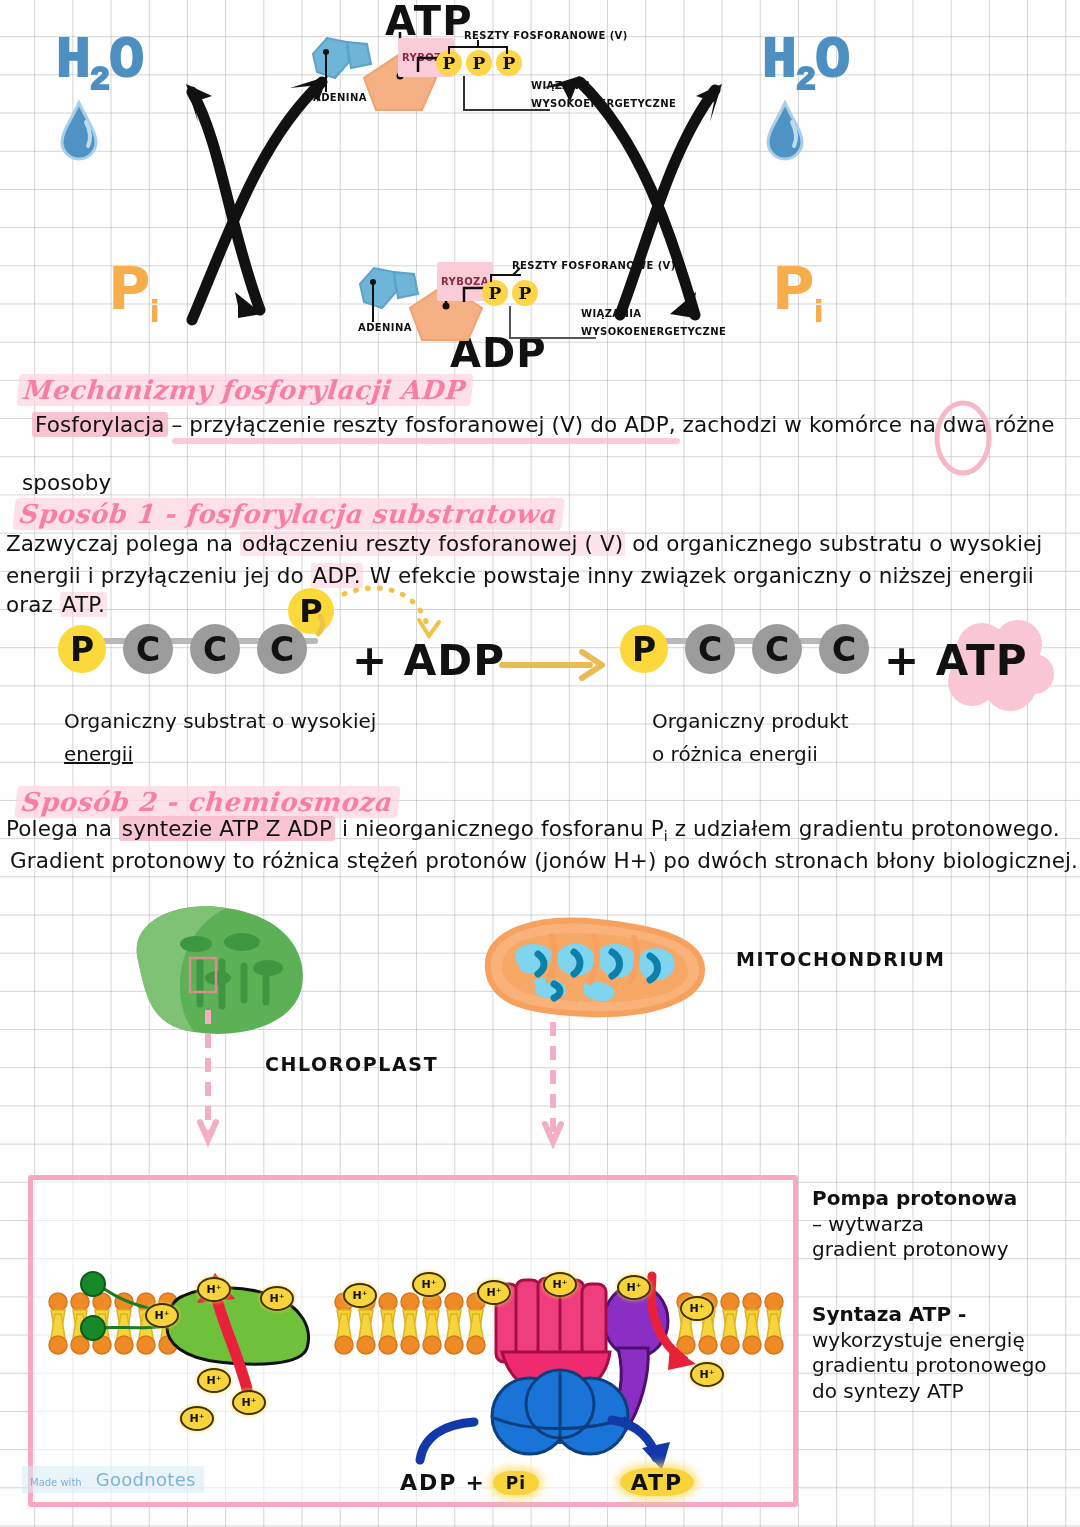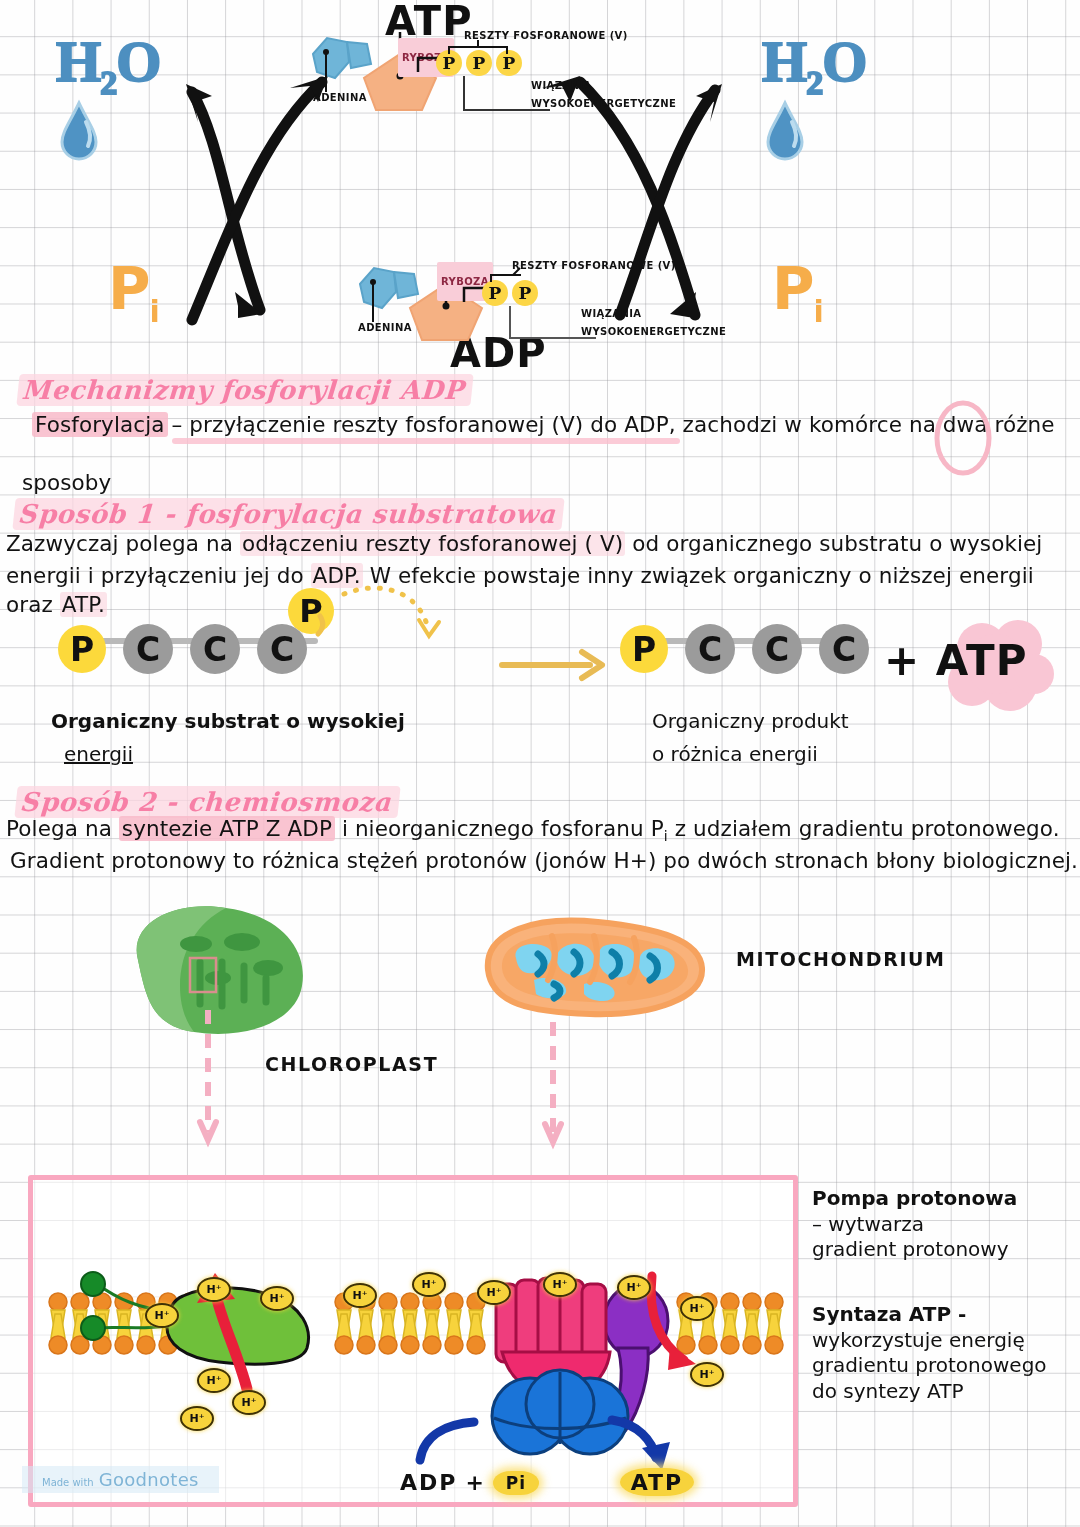--- a/index.html
+++ b/index.html
@@ -49,21 +49,21 @@
 
   
   .marker{
     font-family:"DejaVu Sans", sans-serif;
     font-weight:bold;
     font-size:40px;
     color:#111;
     letter-spacing:1px;
   }
   .bluehand{
-    font-family:Liberation Serif, serif;
+    font-family:Liberation Mono, monospace;
     font-weight:bold;
     font-size:58px;
     color:#4d8fc0;
     -webkit-text-stroke:2px #4d8fc0;
     letter-spacing:-1px;
     text-align:right;
   }
   .bluehand sub{font-size:34px;}
   .orangehand{
     font-family:"DejaVu Sans", sans-serif;
@@ -332,20 +332,21 @@
         <span>C</span>
       </div>
     <div class="chip c" style="width:50px;height:50px;font-size:33px;margin-top:-12px;">
         <span>C</span>
       </div>
     <div class="chip c" style="width:50px;height:50px;font-size:33px;margin-top:-12px;">
         <span>C</span>
       </div>
   </div>
 
+  <div class="abs marker" style="left:352px;top:636px;font-size:42px;"><span>+ ADP</span></div>
 
   <svg class="abs" style="left:500px;top:648px;" width="110" height="34">
     <line x1="2" y1="17" x2="90" y2="17" stroke="#e8bb55" stroke-width="6" stroke-linecap="round"></line>
     <path d="M 82 4 L 102 17 L 82 30" fill="none" stroke="#e8bb55" stroke-width="6" stroke-linecap="round" stroke-linejoin="round"></path>
   </svg>
 
   <svg class="abs" style="left:946px;top:618px;" width="110" height="110">
     <g fill="#f9c6d4">
       <circle cx="36" cy="30" r="25"></circle>
         <circle cx="72" cy="26" r="24"></circle>
@@ -368,21 +369,21 @@
       </div>
     <div class="chip c" style="width:50px;height:50px;font-size:33px;margin-top:-12px;">
         <span>C</span>
       </div>
     <div class="chip c" style="width:50px;height:50px;font-size:33px;margin-top:-12px;">
         <span>C</span>
       </div>
   </div>
   <div class="abs marker" style="left:884px;top:636px;font-size:42px;"><span>+ ATP</span></div>
 
-  <div class="abs sublabel" style="left:51px;top:708px;font-weight:bold;"><span>Organiczny substrat o wysokiej</span></div>
+  <div class="abs sublabel" style="left:64px;top:708px;"><span>Organiczny substrat o wysokiej</span></div>
   <div class="abs sublabel" style="left:64px;top:741px;text-decoration:underline;"><span>energii</span></div>
   <div class="abs sublabel" style="left:652px;top:708px;"><span>Organiczny produkt</span></div>
   <div class="abs sublabel" style="left:652px;top:741px;"><span>o różnica energii</span></div>
 
   <div class="abs script-head band" style="left:16px;top:786px;"><span>Sposób 2 - chemiosmoza</span></div>
 
   <div class="abs body-txt" style="left:10px;top:850px;"><span>Gradient protonowy to różnica stężeń protonów (jonów H+) po dwóch stronach błony biologicznej.</span></div>
   <div class="abs body-txt" style="left:6px;top:818px;">
     <span>Polega na </span><span class="hl-pink">syntezie ATP Z ADP</span><span> i nieorganicznego fosforanu P</span><sub style="font-size:14px;">i</sub><span> z udziałem gradientu protonowego.</span>
   </div>
@@ -634,18 +635,18 @@
     <span>gradient protonowy</span>
   </div>
 
   <div class="abs note-txt" style="left:812px;top:1302px;">
     <b>Syntaza ATP -</b><br>
     <span>wykorzystuje energię</span><br>
     <span>gradientu protonowego</span><br>
     <span>do syntezy ATP</span>
   </div>
 
-  <div class="abs gn-wm" style="left:22px;top:1466px;padding:3px 20px;display:flex;align-items:baseline;gap:5px;">
+  <div class="abs gn-wm" style="left:22px;top:1466px;padding:3px 8px;display:flex;align-items:baseline;gap:14px;">
     <span style="font-size:10px;">Made with</span>
     <span style="font-size:18px;letter-spacing:.3px;">Goodnotes</span>
   </div>
 
 </div>
 
 </body></html>

